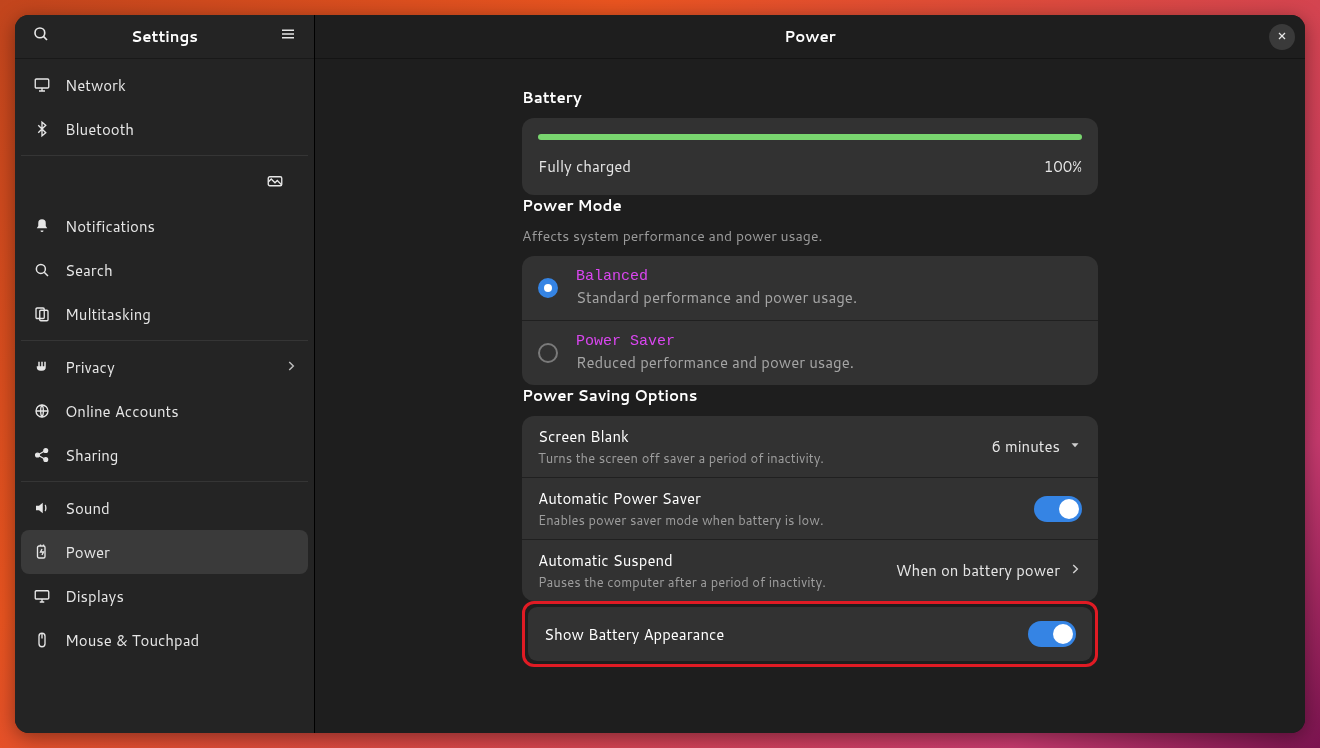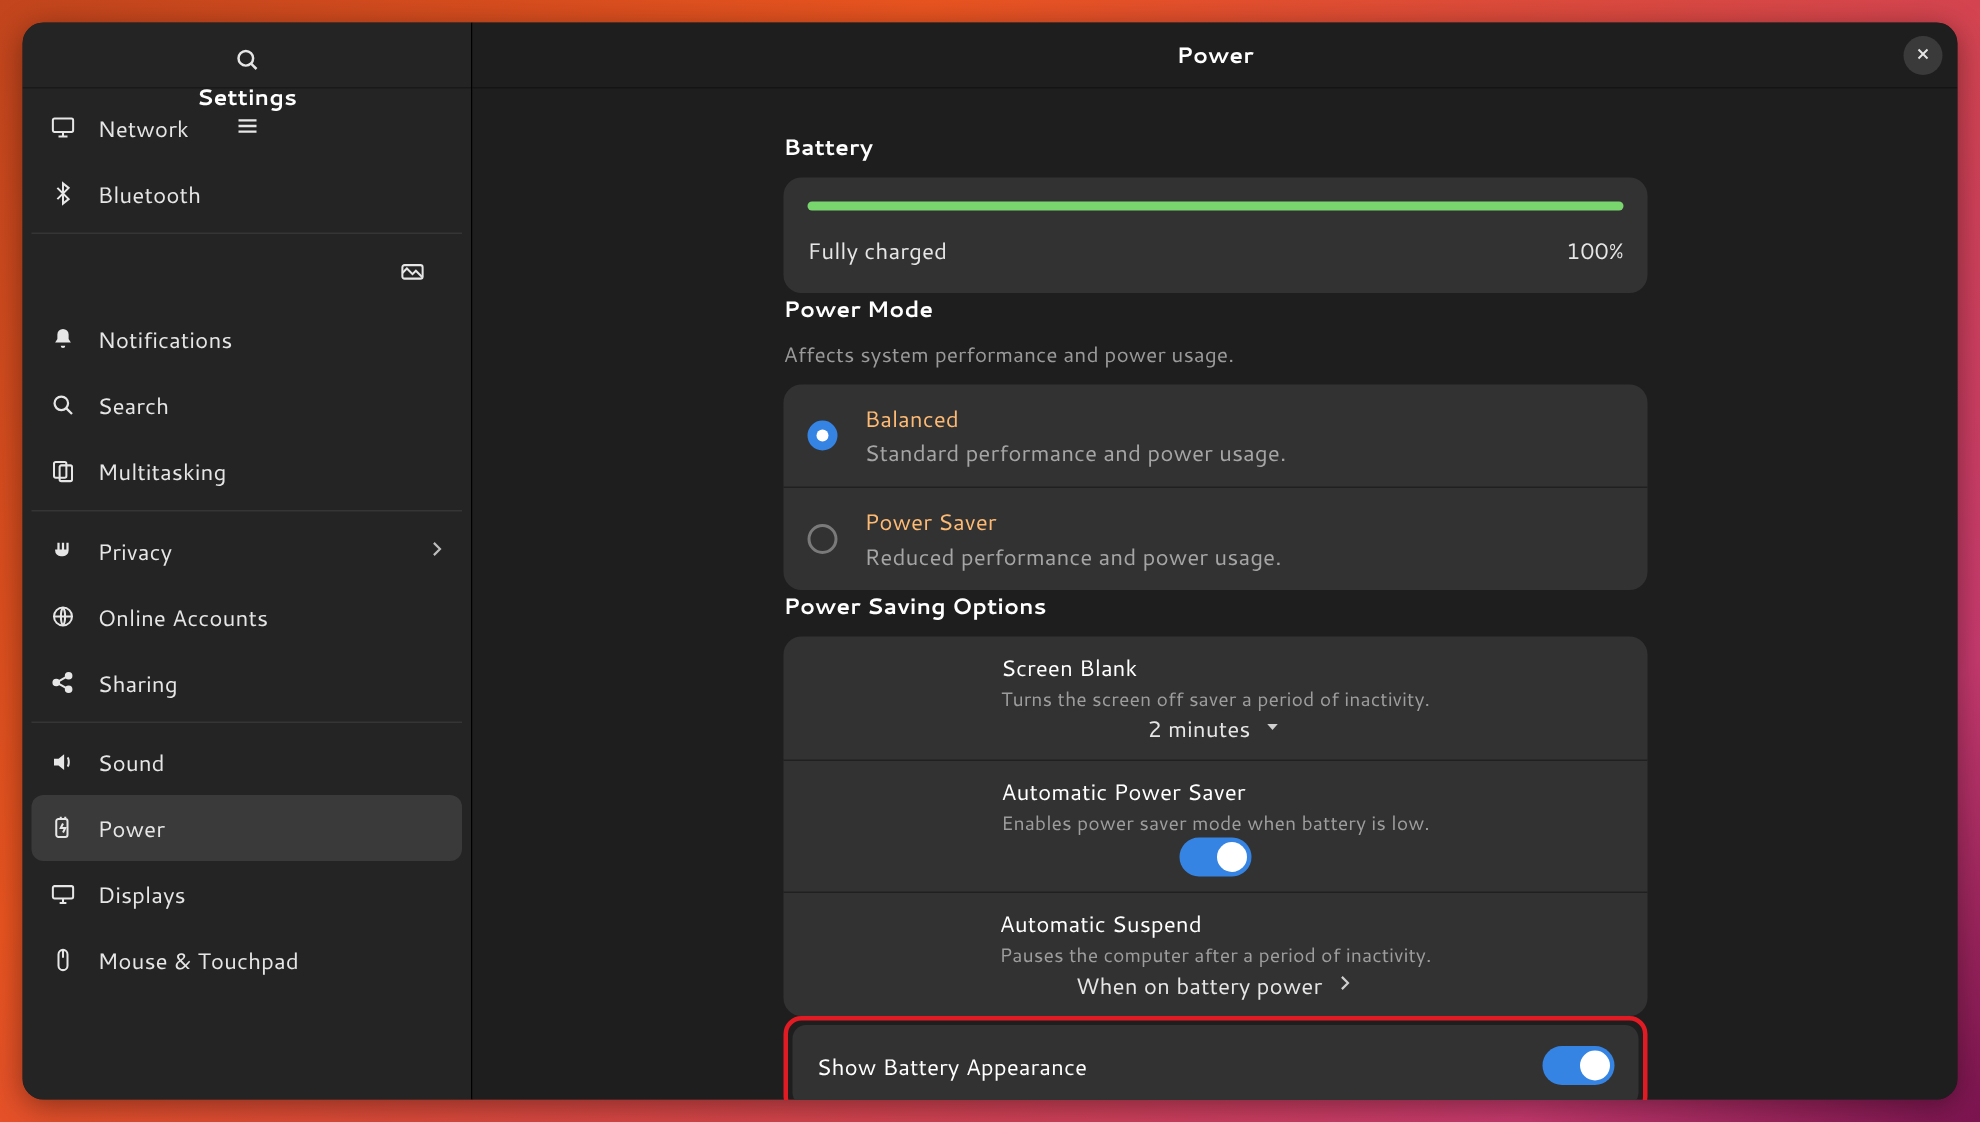--- a/index.html
+++ b/index.html
@@ -25,23 +25,22 @@
     background: #242424;
     display: flex;
     flex-direction: column;
     border-right: 1px solid #000;
   }
   .sidebar-header {
     height: 44px;
     display: flex;
     align-items: center;
     justify-content: space-between;
-    padding: 16px 12px;
+    padding: 0 12px;
     border-bottom: 1px solid rgba(0,0,0,0.3);
-    flex-direction: column;
   }
   .sidebar-title {
     font-weight: 700;
     font-size: 15px;
     color: #ffffff;
   }
   .icon-btn {
     width: 28px; height: 28px;
     display: flex; align-items: center; justify-content: center;
     color: #e6e6e6;
@@ -167,30 +166,29 @@
   }
   .radio.checked{
     border-color:#3584e4;
     background:#3584e4;
   }
   .radio.checked::after{
     content:"";position:absolute;left:50%;top:50%;
     transform:translate(-50%,-50%);
     width:8px;height:8px;border-radius:50%;background:#fff;
   }
-  .radio-text .rt-title{font-size:15px;color:#fdba74;}
+  .radio-text .rt-title{font-size:15px;color:#d946ef;font-family:Liberation Mono, monospace;}
   .radio-text .rt-desc{font-size:15px;color:#a5a5a5;margin-top:2px;}
 
   
   .opt-row {
     display:flex;align-items:center;
     padding: 10px 16px;
     border-bottom:1px solid rgba(0,0,0,0.35);
     min-height:54px;
-    flex-direction:column;
   }
   .opt-row:last-child{border-bottom:none;}
   .opt-text{flex:1;}
   .opt-title{font-size:15px;color:#fff;}
   .opt-desc{font-size:13px;color:#9d9d9d;margin-top:2px;}
   .opt-value{color:#e6e6e6;font-size:15px;display:flex;align-items:center;gap:8px;}
   .opt-value svg{width:14px;height:14px;color:#cfcfcf;}
 
   
   .switch{
@@ -419,21 +417,21 @@
         </div>
 
         <div class="section-title">Power Saving Options</div>
         <div class="card">
           <div class="opt-row">
             <div class="opt-text">
               <div class="opt-title">Screen Blank</div>
               <div class="opt-desc">Turns the screen off saver a period of inactivity.</div>
             </div>
             <div class="opt-value">
-              <span>2 minutes</span>
+              <span>6 minutes</span>
               <span><svg viewBox="0 0 24 24" fill="currentColor">
                     <polygon points="6 9 18 9 12 16"></polygon>
                   </svg></span>
             </div>
           </div>
           <div class="opt-row">
             <div class="opt-text">
               <div class="opt-title">Automatic Power Saver</div>
               <div class="opt-desc">Enables power saver mode when battery is low.</div>
             </div>

